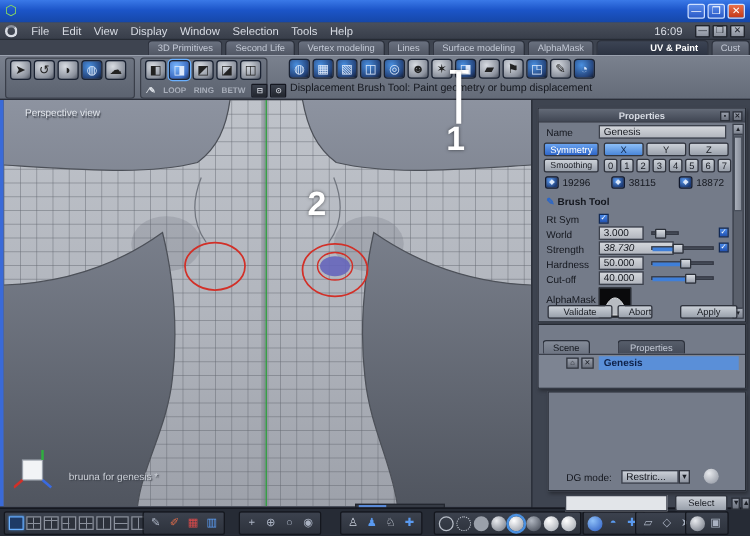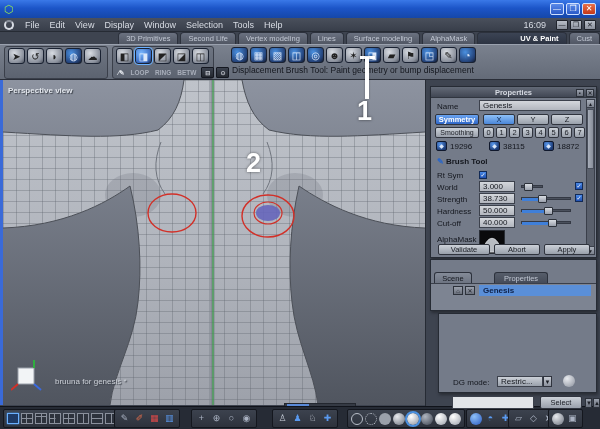--- a/index.html
+++ b/index.html
@@ -55,40 +55,40 @@
     color:#fff; font-size:6px; font-weight:bold; line-height:10px; padding:0 3px; margin-left:2px; border-radius:1px; }
   .darkbtn { height:11px; background:linear-gradient(#3c424e,#23272f); border:1px solid #141720;
     color:#c8ccd4; font-size:6px; font-weight:bold; line-height:10px; padding:0 3px; margin-left:2px; border-radius:1px; }
   .graylbl { height:11px; color:#a8aeba; font-size:6.5px; font-weight:bold; line-height:11px; padding:0 3px; }
   .statusline { position:absolute; left:232px; top:64px; width:368px; height:13px;
     font-size:8.5px; color:#14171e; line-height:13px; white-space:nowrap; overflow:hidden; }
 
   
   .vstrip { left:0; top:80px; width:3px; height:325px; background:#3a6ad8; }
   .viewport { left:3px; top:80px; width:422px; height:325px; overflow:hidden; background:#70767f; }
-  .vplabel { left:8px; top:86px; color:#e2e6ec; font-size:8px; font-weight:bold; text-shadow:1px 1px 1px #3a3f48; }
+  .vplabel { left:20px; top:86px; color:#e2e6ec; font-size:8px; font-weight:normal; text-shadow:1px 1px 1px #3a3f48; }
   .doclabel { left:55px; top:377px; color:#cdd1d8; font-size:8px; text-shadow:1px 1px 1px #3a3f48; }
   .annot { color:#fff; font-weight:bold; font-size:27px; text-shadow:0 0 3px rgba(0,0,0,.55); line-height:1; }
   .annline { background:#fff; box-shadow:0 0 2px rgba(0,0,0,.4); z-index:30; }
   .vhscroll { left:284px; top:403px; width:72px; height:4px; background:#353a44; border:1px solid #23272f; }
   .vhscroll .handle { position:absolute; left:2px; top:0; width:22px; height:2px; background:#5a8ad8; }
 
   
   .rpanel { left:425px; top:80px; width:175px; height:349px; background:#3e4450; border-left:1px solid #262b34; }
   .panel { position:absolute; background:#747b89; border:1px solid #262b34; box-shadow:1px 2px 3px rgba(0,0,0,.35); }
   .ptitle { height:11px; background:linear-gradient(#636a77,#414754); border-bottom:1px solid #30353f;
     color:#d6dae2; font-size:7.5px; font-weight:bold; text-align:center; line-height:11px; position:relative; }
   .ptbtn { position:absolute; top:2px; width:8px; height:8px; background:linear-gradient(#9aa0ac,#6a707c);
     border:1px solid #2c313a; color:#1c1f26; font-size:5.5px; line-height:7px; text-align:center; }
   .plabel { position:absolute; font-size:8px; color:#14171e; }
   .pfield { position:absolute; height:11px; background:linear-gradient(#d4d7dc,#b2b6be); border:1px solid #3c414c;
     font-size:8px; color:#14171e; line-height:10px; padding-left:3px; }
   .pbtn { position:absolute; height:11px; background:linear-gradient(#ccd1d8,#99a0ab); border:1px solid #30343e;
     color:#1a1d24; font-size:7.5px; text-align:center; line-height:10px; border-radius:2px; }
-  .pbtn.blue { background:linear-gradient(#6aa4f0,#2f66c8); color:#fff; font-weight:bold; }
+  .pbtn.blue { background:linear-gradient(#6aa4f0,#2f66c8); color:#fff; font-weight:normal; }
   .pbtn.bluelight { background:linear-gradient(#8ec0f8,#4a86d8); color:#10294e; }
   .chk { position:absolute; width:8px; height:8px; background:linear-gradient(#4a8ae8,#2050b0); border:1px solid #122a56;
     color:#fff; font-size:6px; line-height:7px; text-align:center; }
   .track { position:absolute; height:3px; background:#4a505c; border:1px solid #343944; top:4px; }
   .tfill { position:absolute; left:0; top:0; height:3px; background:#3f7fd9; }
   .thandle { position:absolute; top:-3px; width:9px; height:8px; background:linear-gradient(#d8dce2,#9aa0ac);
     border:1px solid #2c313a; border-radius:1px; }
   .statchip { position:absolute; width:11px; height:10px; border-radius:2px;
     background:radial-gradient(circle at 35% 30%, #5a9af0 0%, #1c3a74 75%); border:1px solid #10182c;
     color:#dce8fa; font-size:6px; line-height:9px; text-align:center; }
@@ -308,21 +308,21 @@
     <div class="chk" style="left:48px; top:84px;">✓</div>
 
     <div class="plabel" style="left:6px; top:96px;">World</div>
     <div class="pfield" style="left:48px; top:94px; width:36px;">3.000</div>
     <div class="track" style="left:90px; top:98px; width:22px;">
       <div class="thandle" style="left: calc(30% - 4px);"></div>
     </div>
     <div class="chk" style="left:144px; top:95px;">✓</div>
 
     <div class="plabel" style="left:6px; top:108px;">Strength</div>
-    <div class="pfield" style="left:48px; top:106px; width:36px;">38.730</div>
+    <div class="pfield" style="left:48px; top:106px; width:60px;font-style:italic;">38.730</div>
     <div class="track" style="left:90px; top:110px; width:50px;">
       <div class="tfill" style="width: 42%;"></div>
       <div class="thandle" style="left: calc(42% - 4px);"></div>
     </div>
     <div class="chk" style="left:144px; top:107px;">✓</div>
 
     <div class="plabel" style="left:6px; top:120px;">Hardness</div>
     <div class="pfield" style="left:48px; top:118px; width:36px;">50.000</div>
     <div class="track" style="left:90px; top:122px; width:50px;">
       <div class="tfill" style="width: 55%;"></div>
@@ -342,21 +342,21 @@
     </svg>
 
     <div class="scrollbar" style="right:1px; top:12px; height:156px;">
       <div class="sarrow" style="top:0;">▲</div>
       <div class="sthumb" style="top:9px; height:60px;"></div>
       <div class="sarrow" style="bottom:0; border-top:1px solid #3a3f4a; border-bottom:none;">▼</div>
     </div>
   </div>
 
   <div class="pbtn" style="left:438px; top:244px; width:52px; z-index:5;">Validate</div>
-  <div class="pbtn" style="left:494px; top:244px; width:46px; z-index:5;">Abort</div>
+  <div class="pbtn" style="left:494px; top:244px; width:28px; z-index:5;text-align:right;">Abort</div>
   <div class="pbtn" style="left:544px; top:244px; width:46px; z-index:5;">Apply</div>
 
   <div class="panel" style="left:430px; top:259px; width:167px; height:52px;">
     <div class="tabmini active" style="left:3px; top:12px; width:38px;">Scene tree</div>
     <div class="tabmini" style="left:63px; top:12px; width:54px;">Properties</div>
     <div class="abs" style="left:0; top:23px; width:165px; height:27px; background:#7d8492; border-top:1px solid #3a3f4a;"></div>
     <div class="treebtn" style="left:22px; top:26px;">⌂</div>
     <div class="treebtn" style="left:34px; top:26px;">✕</div>
     <div class="hlrow" style="left:48px; top:25px; width:112px;">Genesis</div>
   </div>

